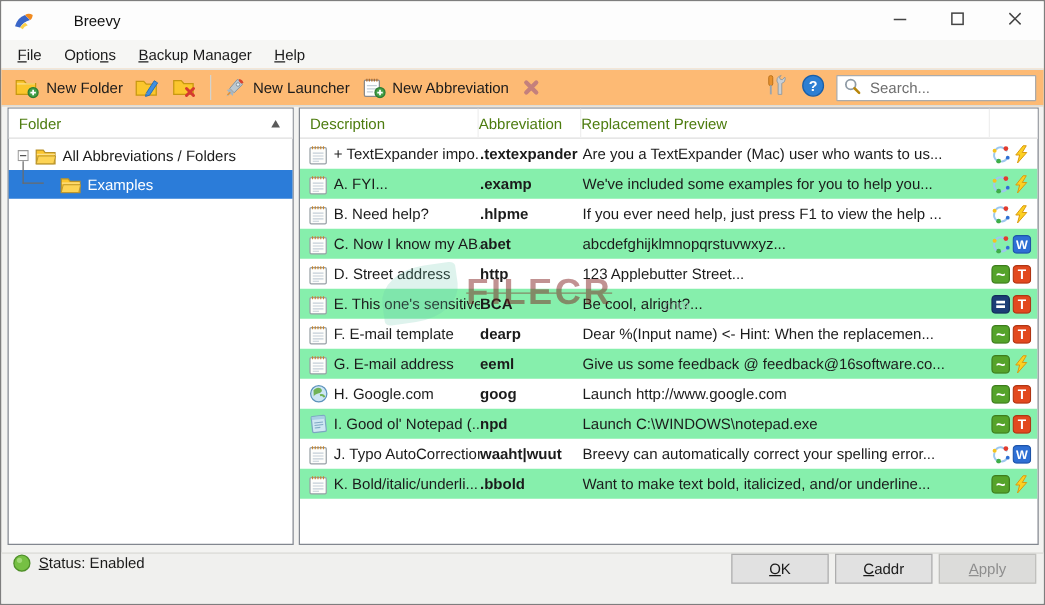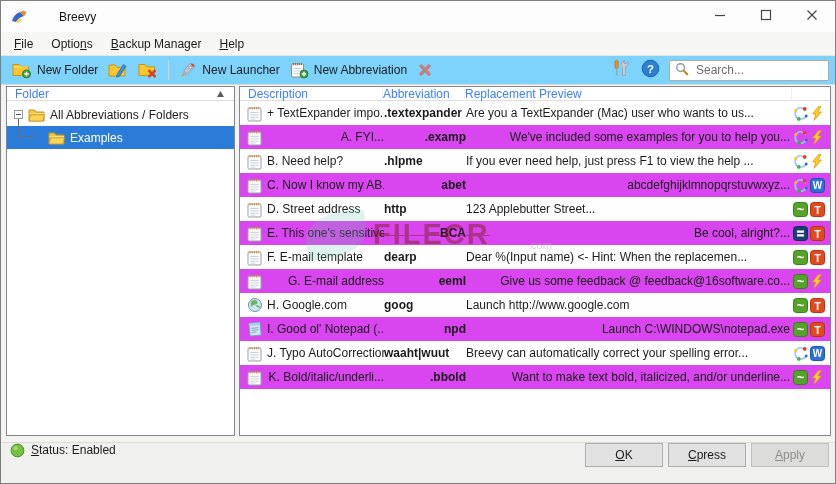--- a/index.html
+++ b/index.html
@@ -18,54 +18,54 @@
   .titlebar { height:31px; background:#fdfdfd; display:flex; align-items:center; padding-left:9px; flex:0 0 auto;gap:24px; }
   .app-icon { display:inline-flex; width:18px; height:18px; }
   .title { margin-left:7px; color:#111; }
   .win-controls { margin-left:auto; display:flex; height:100%; }
   .win-btn { width:46px; height:100%; display:flex; align-items:center; justify-content:center; }
   
   .menubar { height:23px; background:#f6f6f4; display:flex; align-items:center; padding-left:4px; flex:0 0 auto; }
   .menu-item { padding:3px 9px; white-space:nowrap; }
   .acc { text-decoration:underline; text-underline-offset:1px; }
   
-  .toolbar { height:30px; background:#7dd3fc; border-top:1px solid #e5e5e1; border-bottom:1px solid #dcdcd7;
+  .toolbar { height:30px; background:#fdba74; border-top:1px solid #e5e5e1; border-bottom:1px solid #dcdcd7;
              display:flex; align-items:center; padding:0 6px; flex:0 0 auto; }
   .tbtn { display:flex; align-items:center; gap:5px; padding:2px 5px; white-space:nowrap; }
   .tbtn .ic { display:inline-flex; }
   .tsep { width:1px; height:20px; background:#d3d3cd; margin:0 5px; }
   .toolbar-right { margin-left:auto; display:flex; align-items:center; gap:9px; }
   .searchbox { width:160px; height:21px; background:#fff; border:1px solid #ababab; border-radius:1px;
                display:flex; align-items:center; padding:0 5px; gap:5px; }
   .searchbox input { border:none; outline:none; flex:1; min-width:0; background:transparent;
                      font:12px "Liberation Sans",sans-serif; color:#333; }
   .searchbox input::placeholder { color:#6e6e6e; }
   
   .main { flex:1 1 auto; display:flex; gap:4px; padding:1px 4px 6px 5px; min-height:0; }
   .panel { background:#fff; border:1px solid #82878f; display:flex; flex-direction:column; min-height:0; }
   .left-panel { width:229px; flex:0 0 auto; }
   .right-panel { flex:1 1 auto; min-width:0; }
-  .panel-header { height:14px; flex:0 0 auto; border-bottom:1px solid #dedede; display:flex; align-items:center;
-                  padding:0 8px; color:#3b82f6; background:#fff; }
+  .panel-header { height:24px; flex:0 0 auto; border-bottom:1px solid #dedede; display:flex; align-items:center;
+                  padding:0 8px; color:#4d7c0f; background:#fff; }
   .folder-header .sort { margin-left:auto; display:inline-flex; margin-right:1px; }
   
   .tree { padding-top:2px; }
   .tree-item { height:23px; display:flex; align-items:center; gap:5px; padding-left:7px; position:relative; }
   .tree-item .ic { display:inline-flex; flex:0 0 auto; }
   .tree-item.selected { background:#2b7cd9; color:#fff; }
   .tree-item.child { padding-left:41px; }
   .connector { position:absolute; left:11px; top:-7px; width:17px; height:18px;
                border-left:1px solid #6b6b6b; border-bottom:1px solid #6b6b6b; }
   
   .table-header { padding:0 0 0 8px; display:grid; grid-template-columns:135px 82px 1fr 38px; align-items:center; }
   .table-header > span { height:100%; display:flex; align-items:center; border-right:1px solid #efefef; padding-right:4px; }
   .table-header > span:last-child { border-right:none; }
   .tbody { flex:1 1 auto; overflow:hidden; }
   .trow { height:24px; display:grid; grid-template-columns:20px 117px 82px 1fr 40px; align-items:center; padding-left:7px; }
-  .trow.alt { background:#d946ef;text-align:right; }
+  .trow.alt { background:#86efac; }
   .cicon { display:inline-flex; }
   .cdesc,.cprev { white-space:nowrap; overflow:hidden; }
   .cabbr { font-weight:bold; white-space:nowrap; overflow:hidden; }
   .cbadges { display:flex; gap:2px; justify-content:flex-end; padding-right:5px; }
   .badge { display:inline-flex; width:15px; height:15px; }
   
   .statusbar { height:41px; flex:0 0 auto; background:#f0f0ee; border-top:1px solid #dadad6;
                display:flex; padding:0 6px 0 9px; }
   .status-ic { display:inline-flex; margin-right:6px; }
   .btns { margin-left:auto; display:flex; }
@@ -599,21 +599,21 @@
         </svg>
       </span>
     <span><span></span><span class="acc">S</span><span>tatus: Enabled</span></span>
     <div class="btns">
       <button class="btn">
           <span class="acc">O</span>
           <span>K</span>
         </button>
       <button class="btn">
           <span class="acc">C</span>
-          <span>press</span>
+          <span>addr</span>
         </button>
       <button class="btn disabled">
           <span class="acc">A</span>
           <span>pply</span>
         </button>
     </div>
   </div>
 
   <div class="watermark">
     <span class="wm-leaf"></span>

